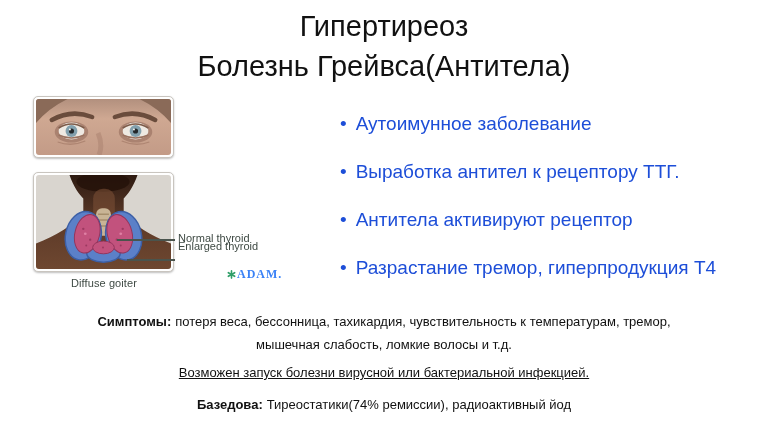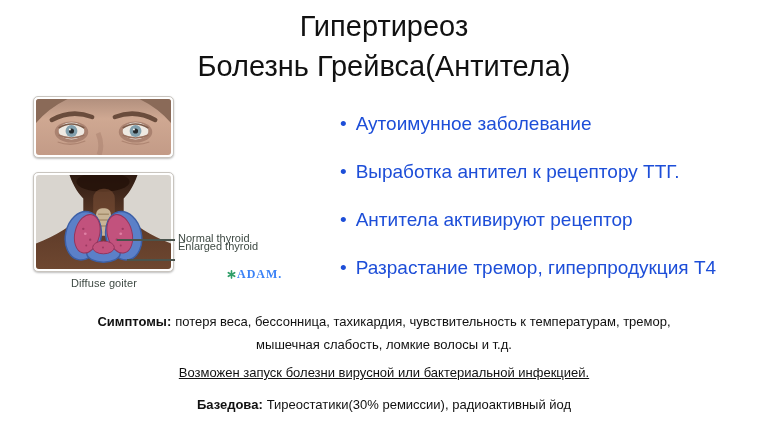--- a/index.html
+++ b/index.html
@@ -168,16 +168,16 @@
     <li>Выработка антител к рецептору ТТГ.</li>
     <li>Антитела активируют рецептор</li>
     <li>Разрастание тремор, гиперпродукция Т4</li>
   </ul>
 
   <div class="footer-line symptoms">
     <span class="bold-label">Симптомы:</span><span>потеря веса, бессонница, тахикардия, чувствительность к температурам, тремор, мышечная слабость, ломкие волосы и т.д.</span>
   </div>
   <div class="footer-line trigger">Возможен запуск болезни вирусной или бактериальной инфекцией.</div>
   <div class="footer-line treatment">
-    <span class="bold-label">Базедова:</span><span>Тиреостатики(30% ремиссии), радиоактивный йод</span>
+    <span class="bold-label">Базедова:</span><span>Тиреостатики(74% ремиссии), радиоактивный йод</span>
   </div>
 
 </div>
 
 </body></html>

